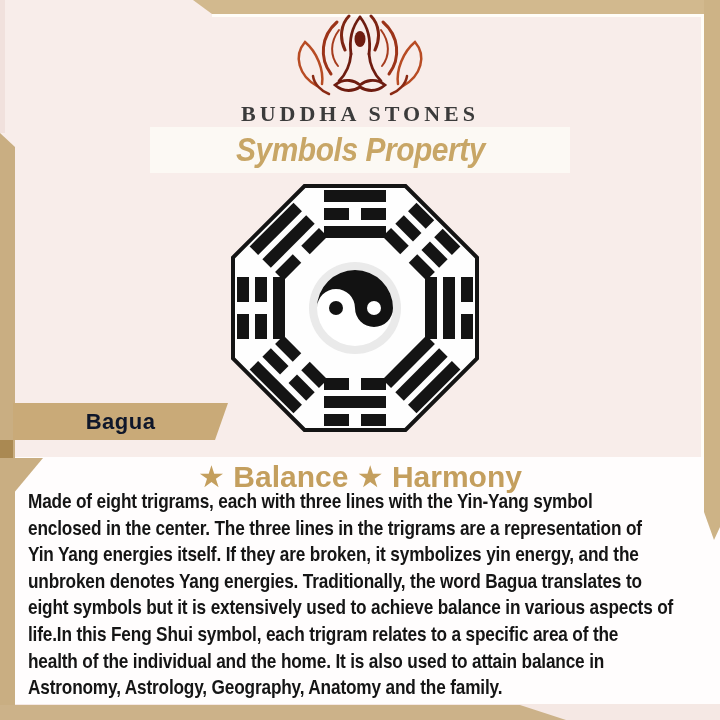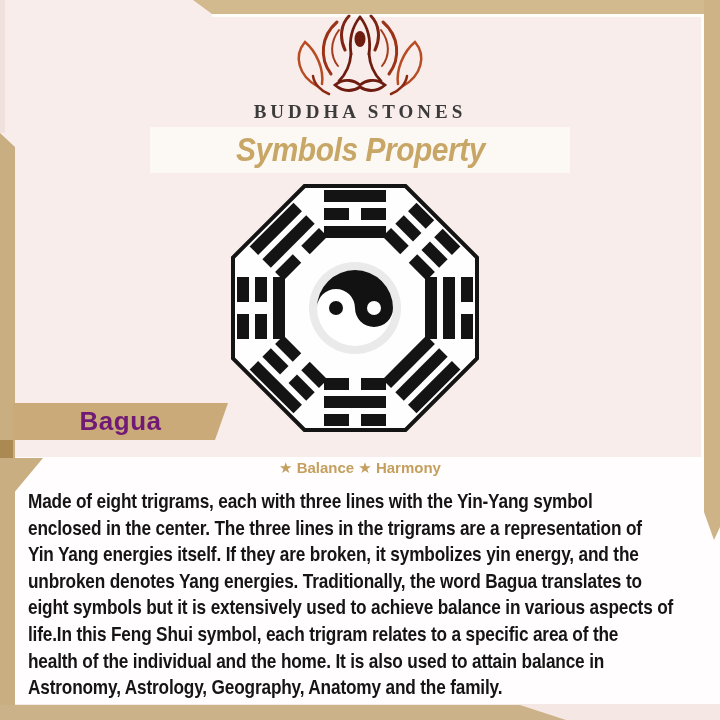--- a/index.html
+++ b/index.html
@@ -23,36 +23,36 @@
             clip-path:polygon(0 0,16px 0,16px 527px,10px 540px,0 512px);}
   #left-ribbon{left:0;top:133px;width:15px;height:587px;background:#c9ae82;
             clip-path:polygon(0 0,100% 14px,100% 100%,0 100%);}
   #bottom-band{left:0;top:705px;width:720px;height:15px;background:#ccb289;
             clip-path:polygon(0 0,520px 0,566px 15px,0 15px);}
 
   
   #bagua-ribbon{left:13px;top:403px;width:215px;height:37px;background:#c9aa78;
             clip-path:polygon(0 0,100% 0,calc(100% - 13px) 100%,0 100%);
             display:flex;align-items:center;justify-content:center;}
-  #bagua-ribbon span{color:#701a75;font-weight:700;font-size:26px;letter-spacing:0.5px;}
+  #bagua-ribbon span{color:#0f172a;font-weight:700;font-size:22px;letter-spacing:0.5px;}
   #ribbon-fold{left:0;top:440px;width:13px;height:18px;background:#aa8952;}
   #ribbon-wedge{left:13px;top:458px;width:30px;height:36px;background:#c9ae82;
             clip-path:polygon(0 0,100% 0,0 100%);}
 
   
   #brand-name{left:0;top:101px;width:720px;text-align:center;color:#3b3b3b;
             font-family:"Liberation Serif","DejaVu Serif",serif;
-            font-size:19px;font-weight:600;letter-spacing:4px;}
+            font-size:22px;font-weight:600;letter-spacing:4px;}
   #section-title{left:150px;top:130px;width:420px;height:42px;text-align:center;font-style:italic;}
   #section-title span{display:inline-block;transform:scaleX(0.88);transform-origin:center;
             color:#c8a666;font-weight:700;font-size:34px;letter-spacing:-0.5px;}
 
   
   #gold-heading{left:0;top:459px;width:720px;text-align:center;color:#c49f5e;
-            font-weight:700;font-size:15px;}
+            font-weight:700;font-size:30px;}
 
   
   #body-text{left:28px;top:488px;width:845px;transform:scaleX(0.82);transform-origin:left top;
             color:#151515;font-weight:700;font-size:21px;line-height:26.6px;letter-spacing:-0.2px;}
   .tline{white-space:nowrap;}
 </style>
 </head>
 <body>
 
 <div id="canvas">

